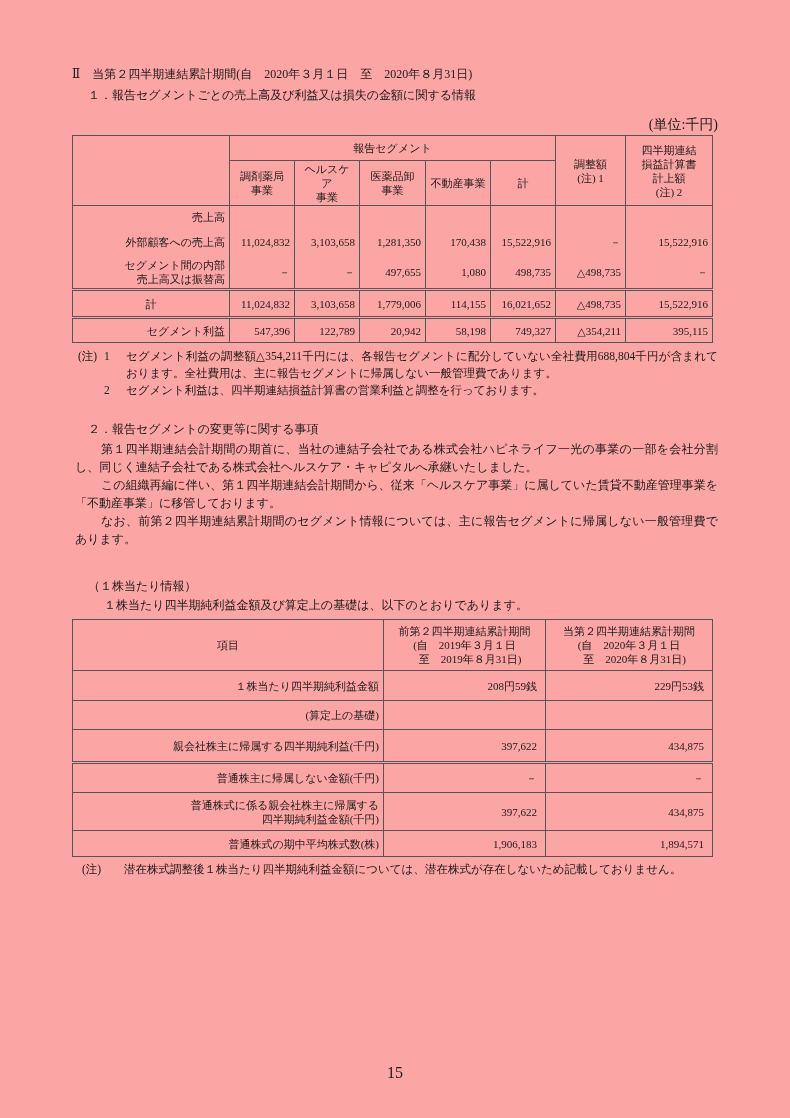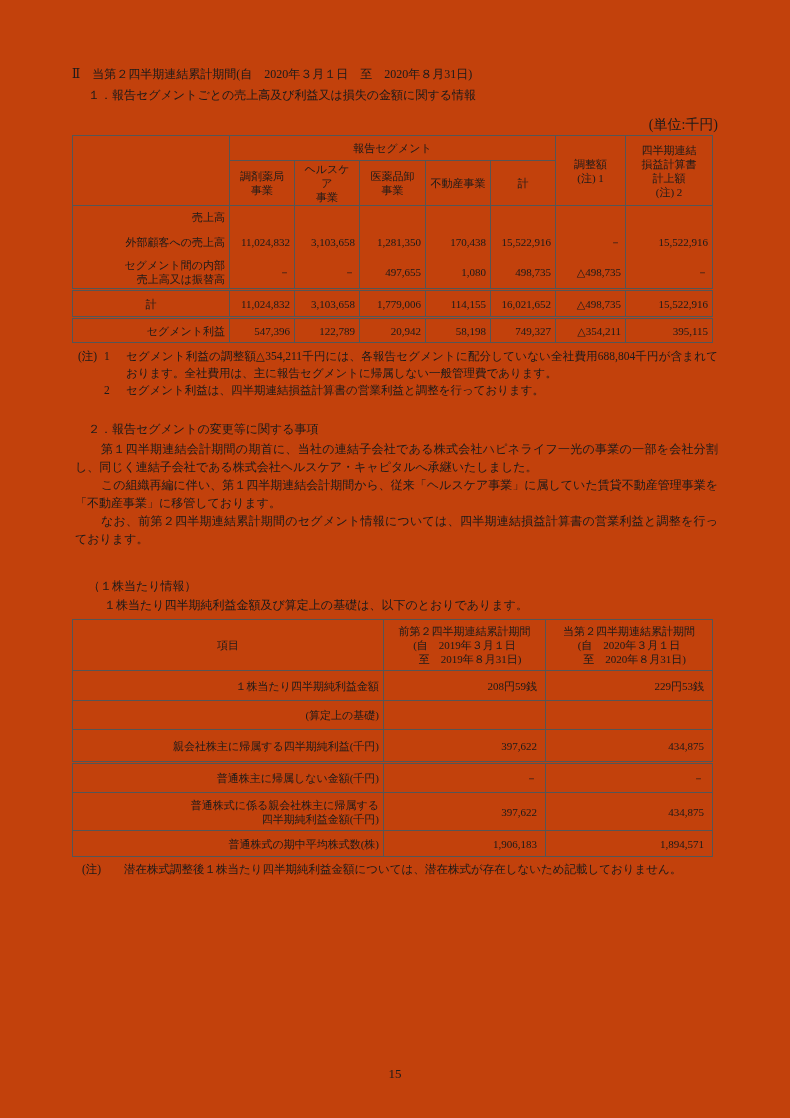--- a/index.html
+++ b/index.html
@@ -1,19 +1,19 @@
 <!DOCTYPE html>
 <html lang="ja"><head>
 <meta charset="utf-8">
 <style>
   html,body { margin:0; padding:0; background:#ffffff; }
   .page {
     position:relative;
     width:790px; height:1118px;
-    background:#c2410c;
+    background:#fca5a5;
     color:#1a1a1a;
     font-family:"Liberation Serif","DejaVu Serif",serif;
     font-size:12px;
     overflow:hidden;
   }
   .content { position:absolute; left:72px; top:66px; width:646px; }
 
   .doc-title { margin:0 0 4px 0; }
   .sub-title { margin:0 0 12px 16px; }
   .unit-note { text-align:right; font-size:14px; margin-bottom:1px; }
@@ -61,21 +61,21 @@
   .t2 .p-r3 td { height:29px;margin-left:37px; }
   .t2 .p-r4 td { height:26px; }
   .t2 .p-r5 td { height:35px; }
   .t2 .p-r6 td { height:23px; }
   .t2 .lbl { padding-left:9px; }
   .t2 .num { padding-right:8px; }
 
   .t2-note { display:flex; margin:5px 0 0 10px; font-size:11.5px; }
   .t2-note .note-marker { width:42px; }
 
-  .page-num { position:absolute; left:0; width:790px; bottom:36px; text-align:center; font-size:13px; }
+  .page-num { position:absolute; left:0; width:790px; bottom:36px; text-align:center; font-size:16px; }
 </style>
 </head>
 <body>
 
 <div class="page">
   <div class="content">
 
     <div class="doc-title">Ⅱ　当第２四半期連結累計期間(自　2020年３月１日　至　2020年８月31日)</div>
     <div class="sub-title">１．報告セグメントごとの売上高及び利益又は損失の金額に関する情報</div>
     <div class="unit-note">(単位:千円)</div>
@@ -175,21 +175,21 @@
       <div class="note-item">
         <span class="note-marker"></span>
         <span class="note-num">2</span>
         <span class="note-text">セグメント利益は、四半期連結損益計算書の営業利益と調整を行っております。</span>
       </div>
     </div>
 
     <div class="sec2-title">２．報告セグメントの変更等に関する事項</div>
     <p class="para">第１四半期連結会計期間の期首に、当社の連結子会社である株式会社ハピネライフ一光の事業の一部を会社分割し、同じく連結子会社である株式会社ヘルスケア・キャピタルへ承継いたしました。</p>
     <p class="para">この組織再編に伴い、第１四半期連結会計期間から、従来「ヘルスケア事業」に属していた賃貸不動産管理事業を「不動産事業」に移管しております。</p>
-    <p class="para">なお、前第２四半期連結累計期間のセグメント情報については、四半期連結損益計算書の営業利益と調整を行っております。</p>
+    <p class="para">なお、前第２四半期連結累計期間のセグメント情報については、主に報告セグメントに帰属しない一般管理費であります。</p>
 
     <div class="ps-heading">（１株当たり情報）</div>
     <div class="ps-intro">１株当たり四半期純利益金額及び算定上の基礎は、以下のとおりであります。</div>
 
     <table class="t2">
       <colgroup>
         <col style="width:311px">
           <col style="width:162px">
           <col style="width:167px">
       </colgroup>

